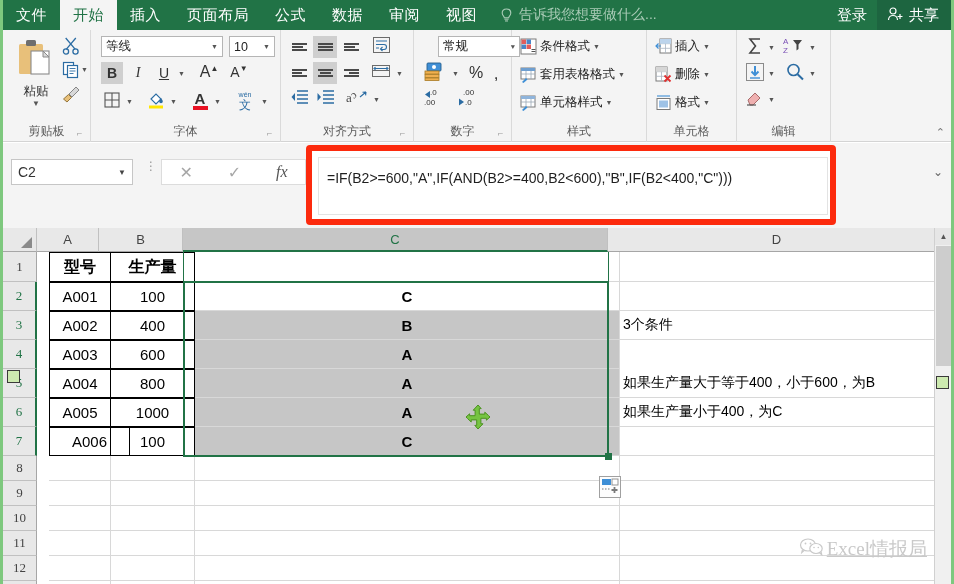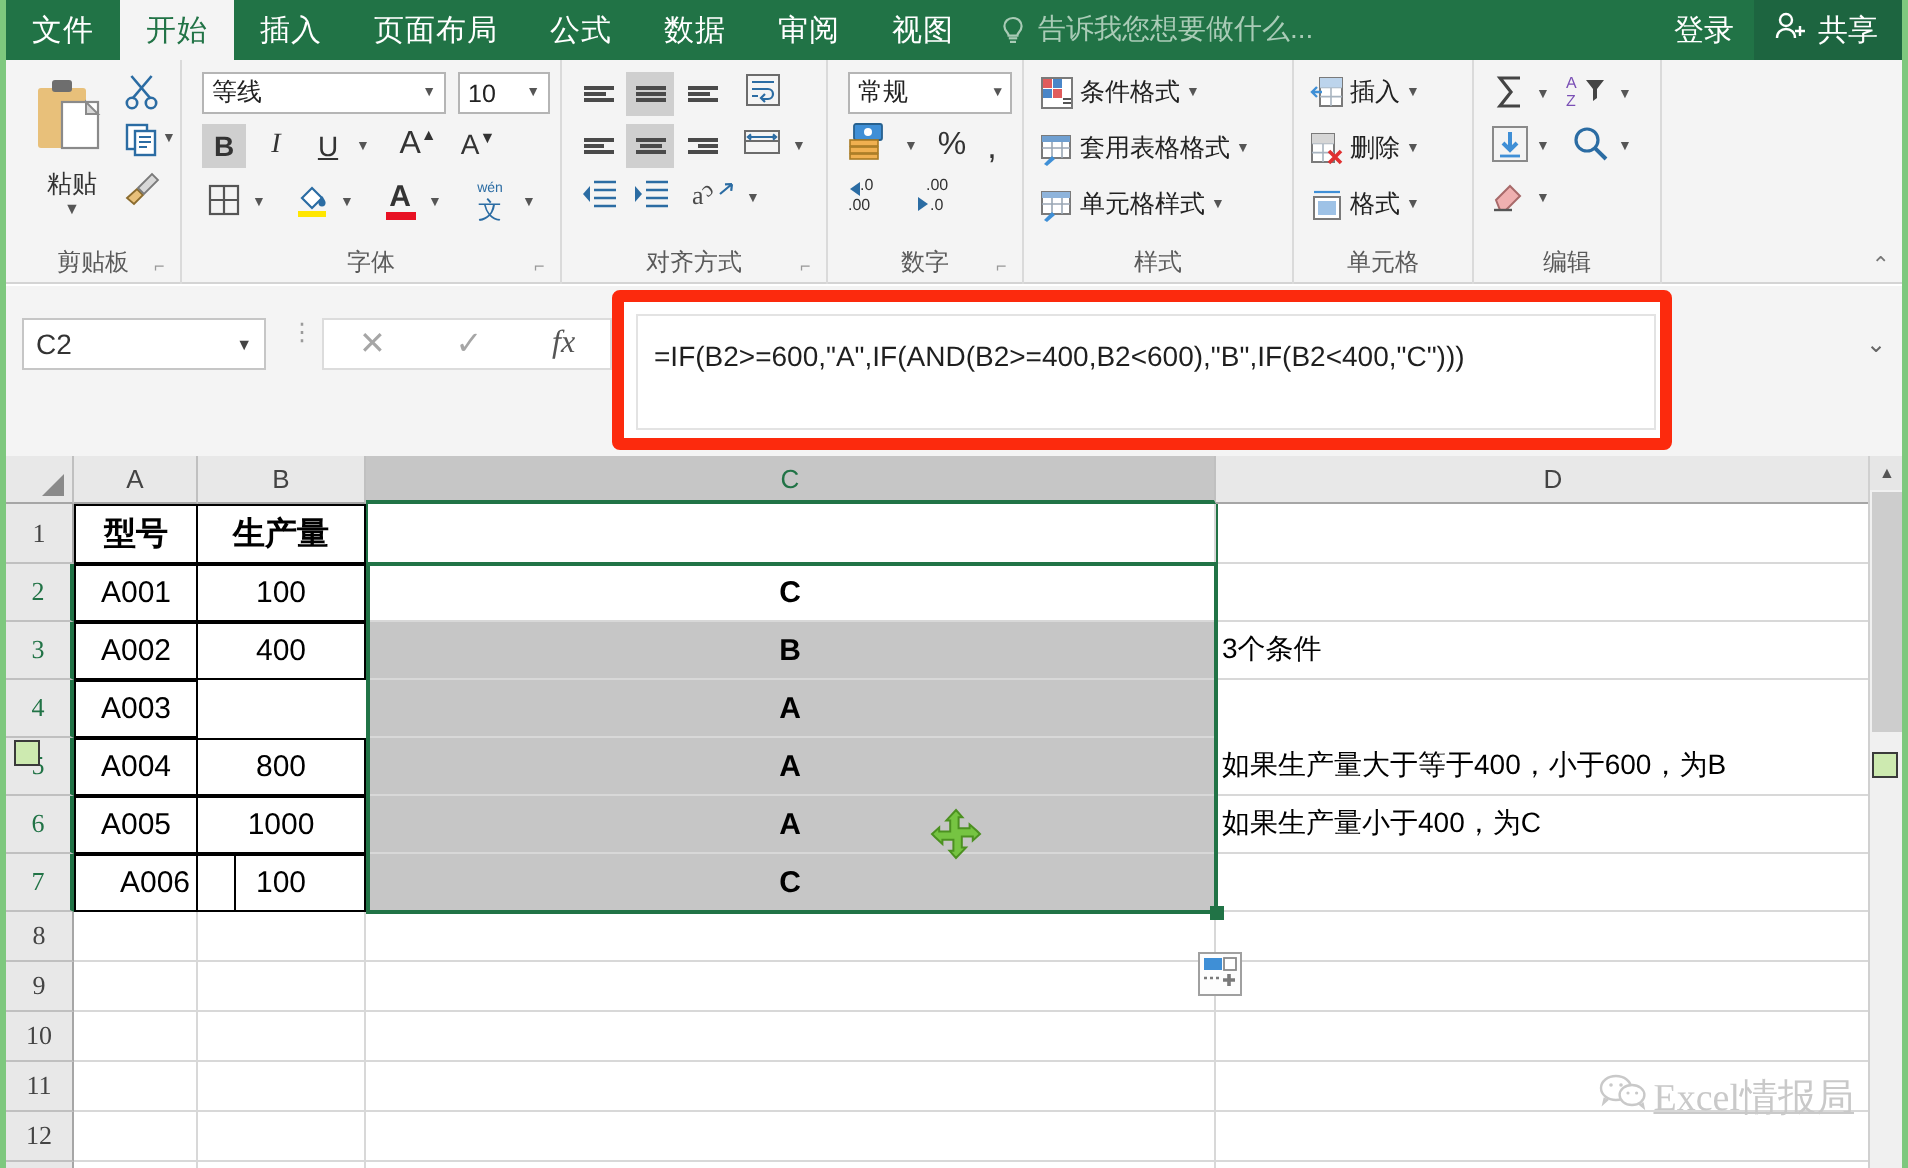--- a/index.html
+++ b/index.html
@@ -192,21 +192,21 @@
     font-size: 13px; color: #444; font-family: "Liberation Serif", serif;
   }
   .rh.sel { color: #217346; border-right: 2px solid #217346; }
 
   .cells { position: absolute; left: 34px; top: 24px; right: 0; bottom: 0; overflow: hidden; }
   .cell {
     position: absolute;
     border-right: 1px solid #d8d8d8; border-bottom: 1px solid #d8d8d8;
     display: flex; align-items: center;
     font-size: 15px; color: #000;
-    overflow: hidden; white-space: nowrap;
+    overflow: hidden; white-space: nowrap; margin-left: 12px;
   }
   .cell.bordered { border: 1px solid #000; }
   .cell.ctr { justify-content: center; }
   .cell.shaded { background: #c6c6c6; }
   .cell.kai { font-family: "Liberation Serif", serif; font-weight: bold; font-size: 16px; }
   .cell.cjk { font-size: 14px; padding-left: 3px; }
   .cell.bold { font-weight: bold; }
 
   .selrange {
     position: absolute; border: 2px solid #217346; pointer-events: none;
@@ -494,21 +494,21 @@
           </span>
         </div>
         <div class="caret-sm" style="position:absolute; left:92px; top:62px;">▼</div>
       </div>
       <div class="gname">对齐方式</div>
       <div class="dlg">⌐</div>
     </div>
 
     <div class="rgroup" style="left:411px; width:98px;">
       <div class="gbody">
-        <div class="numbox" style="left:10px; top:2px;font-family:Liberation Mono, monospace;">
+        <div class="numbox" style="left:24px; top:2px;font-family:Liberation Mono, monospace;">
           <span class="val" style="flex:1 1 auto;">常规</span>
           <span class="dd" style="font-size:7px;color:#555;">▼</span>
         </div>
 
         <div class="abtn" style="left:8px; top:28px; width:26px; height:22px;">
           <span>
             <svg width="22" height="19" viewBox="0 0 22 19">
               <rect x="3" y="1" width="14" height="8" rx="1" fill="#3f8fd6" stroke="#27618f" stroke-width="0.9"></rect>
               <circle cx="10" cy="5" r="2" fill="#ffffff"></circle>
               <rect x="1" y="9" width="14" height="3" fill="#f0b050" stroke="#a87a22" stroke-width="0.8"></rect>
@@ -741,20 +741,21 @@
       <div class="cell bordered ctr" style="left:61px; top:30px; width:85px; height:29px;">100</div>
       <div class="cell ctr bold" style="left:146px;top:30px; width:425px;height:29px;">C</div>
       <div class="cell" style="left:571px;top:30px; width:338px;height:29px;"></div>
 
       <div class="cell bordered ctr" style="left:0px;  top:59px; width:62px; height:29px;">A002</div>
       <div class="cell bordered ctr" style="left:61px; top:59px; width:85px; height:29px;">400</div>
       <div class="cell ctr bold shaded" style="left:146px;top:59px; width:425px;height:29px;">B</div>
       <div class="cell cjk" style="left:571px;top:59px; width:338px;height:29px;">3个条件</div>
 
       <div class="cell bordered ctr" style="left:0px;  top:88px; width:62px; height:29px;">A003</div>
+      <div class="cell bordered ctr" style="left:61px; top:88px; width:85px; height:29px;">600</div>
       <div class="cell ctr bold shaded" style="left:146px;top:88px; width:425px;height:29px;">A</div>
 
       <div class="cell bordered ctr" style="left:0px;  top:117px; width:62px; height:29px;">A004</div>
       <div class="cell bordered ctr" style="left:61px; top:117px; width:85px; height:29px;">800</div>
       <div class="cell ctr bold shaded" style="left:146px;top:117px; width:425px;height:29px;">A</div>
       <div class="cell cjk" style="left:571px;top:117px; width:338px;height:29px;">如果生产量大于等于400，小于600，为B</div>
 
       <div class="cell bordered ctr" style="left:0px;  top:146px; width:62px; height:29px;">A005</div>
       <div class="cell bordered ctr" style="left:61px; top:146px; width:85px; height:29px;">1000</div>
       <div class="cell ctr bold shaded" style="left:146px;top:146px; width:425px;height:29px;">A</div>

